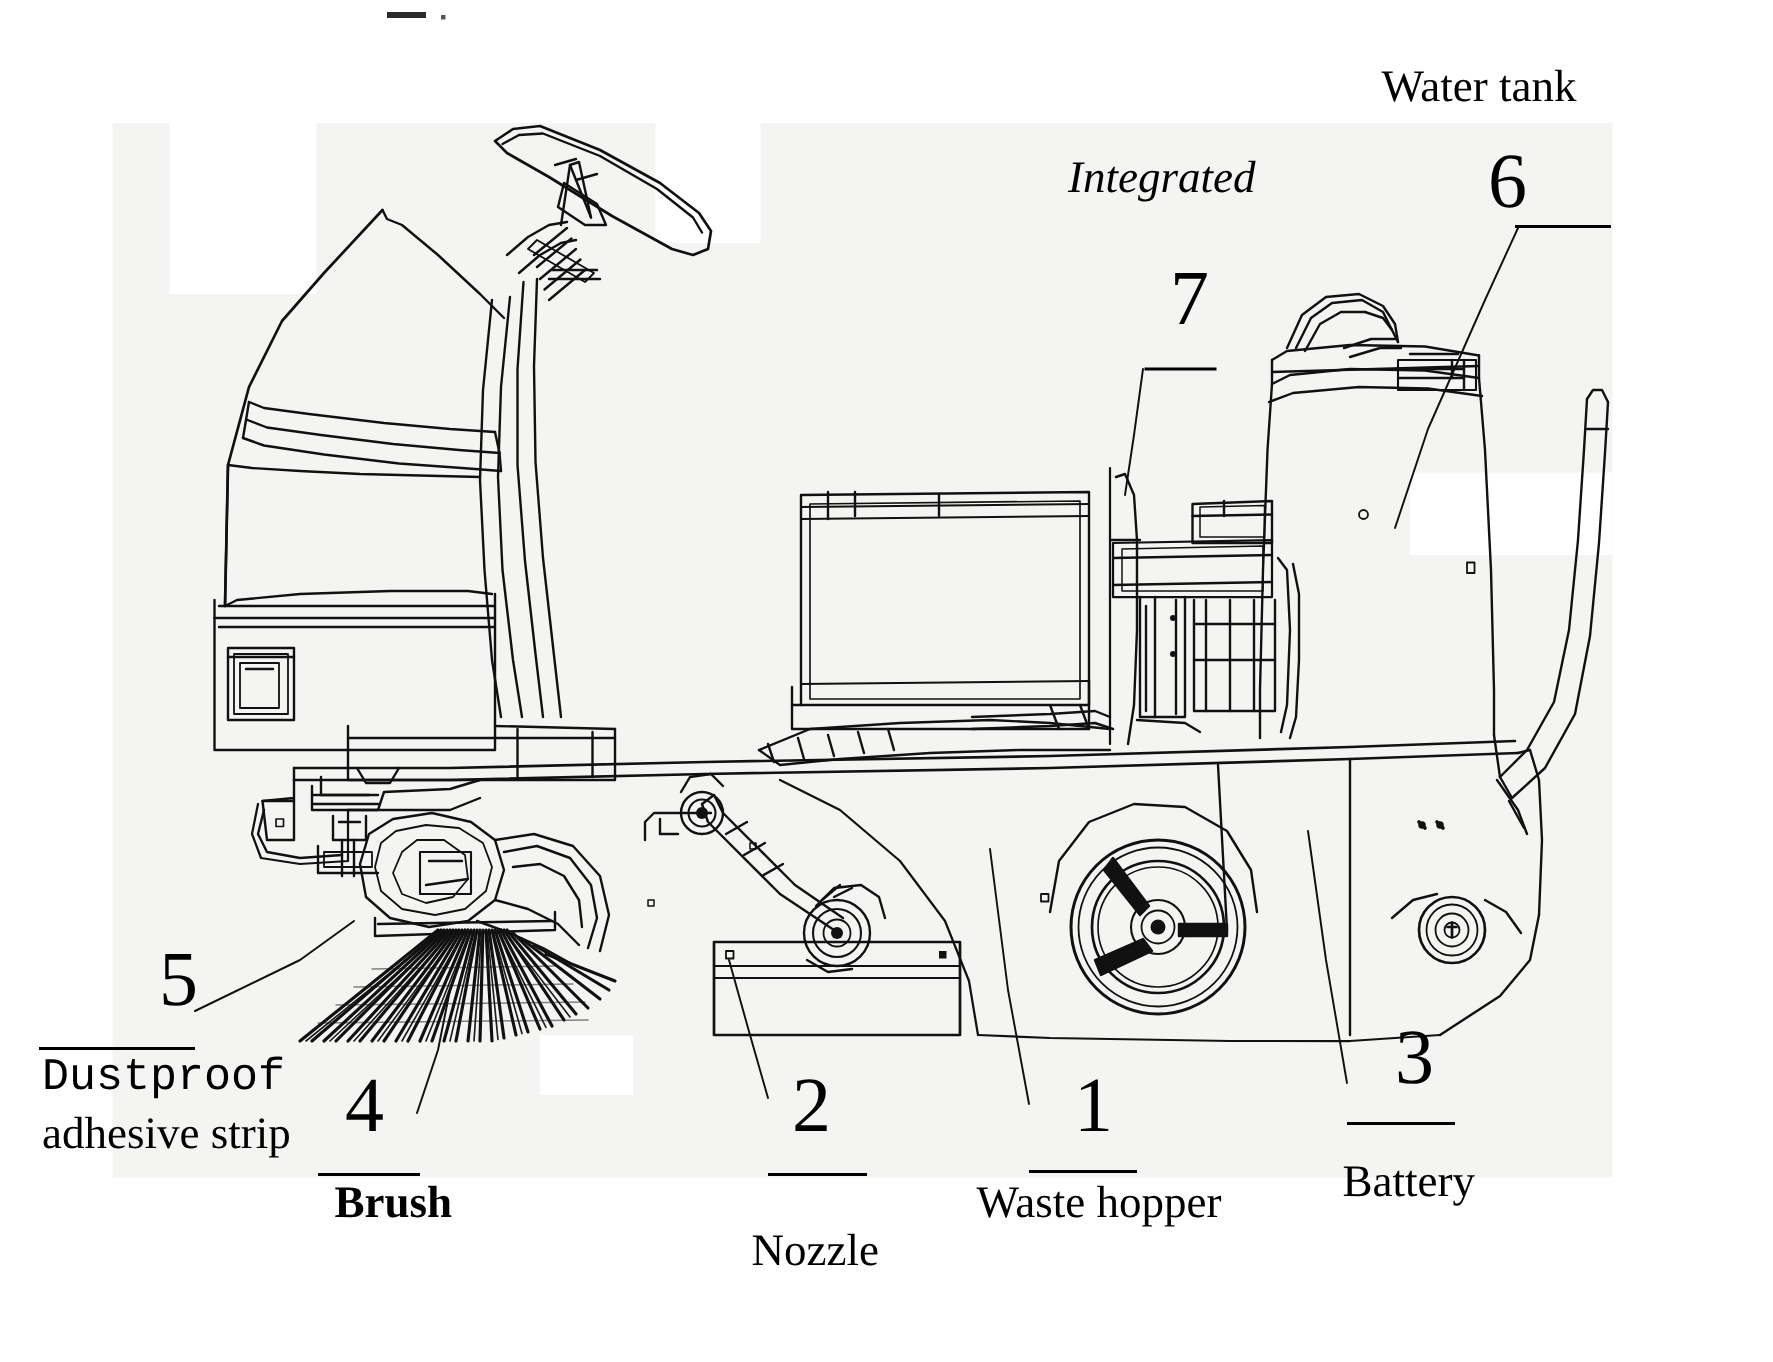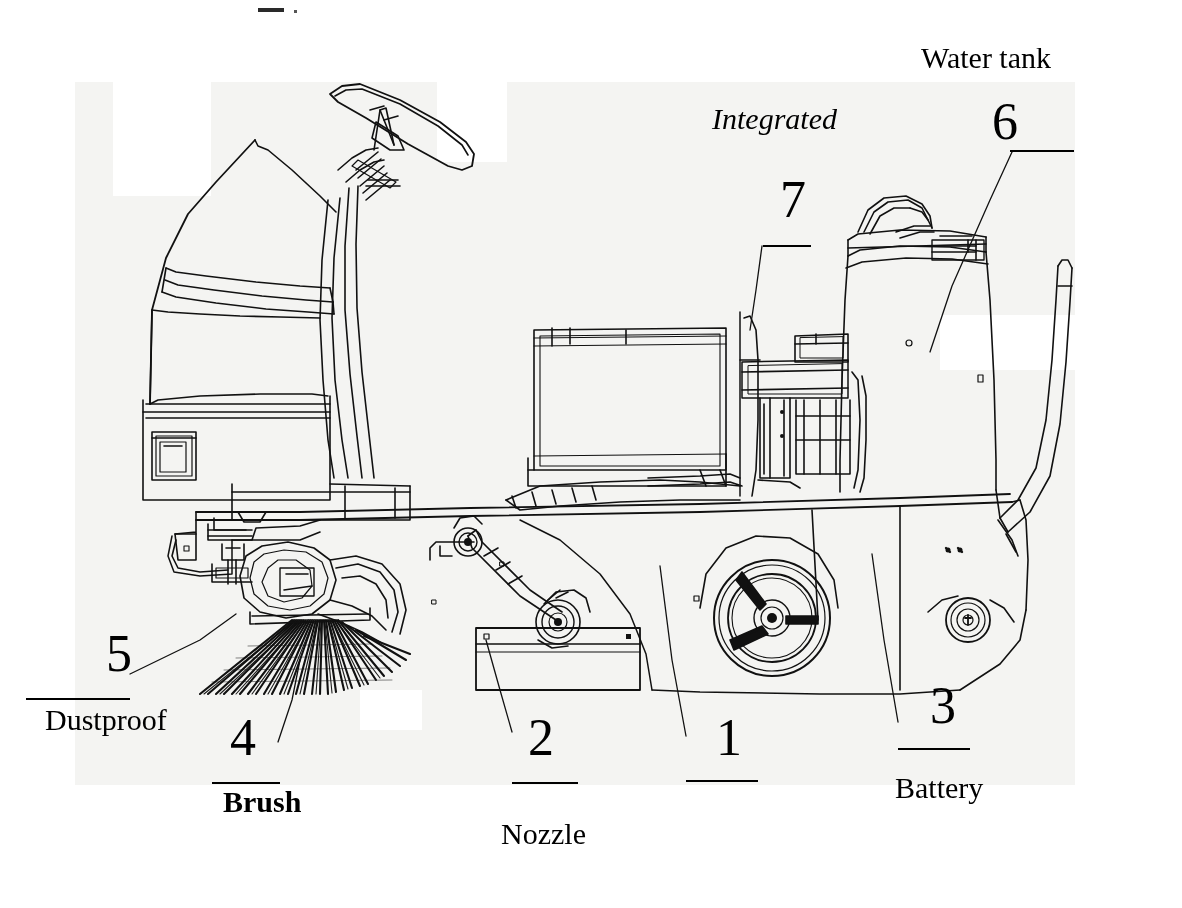--- a/index.html
+++ b/index.html
@@ -355,30 +355,32 @@
   <div class="lbl lbl-text" style="left:921px; top:42px;">Water tank</div>
   <div class="lbl lbl-num" style="left:992px; top:96px;">6</div>
   <div class="ul" style="left:1010px; top:150px; width:64px;"></div>
 
   <div class="lbl lbl-text" style="left:712px; top:103px;font-style:italic;">Integrated</div>
   <div class="lbl lbl-num" style="left:780px; top:174px;">7</div>
   <div class="ul" style="left:763px; top:245px; width:48px;"></div>
 
   <div class="lbl lbl-num" style="left:106px; top:628px;">5</div>
   <div class="ul" style="left:26px; top:698px; width:104px;"></div>
-  <div class="lbl lbl-text" style="left:45px; top:704px;">Dustproof</div>
+  <div class="lbl lbl-text" style="left:28px; top:704px;font-family:Liberation Mono, monospace;">Dustproof</div>
+  <div class="lbl lbl-text" style="left:28px; top:740px;">adhesive strip</div>
 
   <div class="lbl lbl-num" style="left:230px; top:712px;">4</div>
   <div class="ul" style="left:212px; top:782px; width:68px;"></div>
   <div class="lbl lbl-text" style="left:223px; top:786px;font-weight:bold;">Brush</div>
 
   <div class="lbl lbl-num" style="left:528px; top:712px;">2</div>
   <div class="ul" style="left:512px; top:782px; width:66px;"></div>
   <div class="lbl lbl-text" style="left:501px; top:818px;">Nozzle</div>
 
   <div class="lbl lbl-num" style="left:716px; top:712px;">1</div>
   <div class="ul" style="left:686px; top:780px; width:72px;"></div>
+  <div class="lbl lbl-text" style="left:651px; top:786px;">Waste hopper</div>
 
   <div class="lbl lbl-num" style="left:930px; top:680px;">3</div>
   <div class="ul" style="left:898px; top:748px; width:72px;"></div>
   <div class="lbl lbl-text" style="left:895px; top:772px;">Battery</div>
 
 </div>
 
 </body></html>

